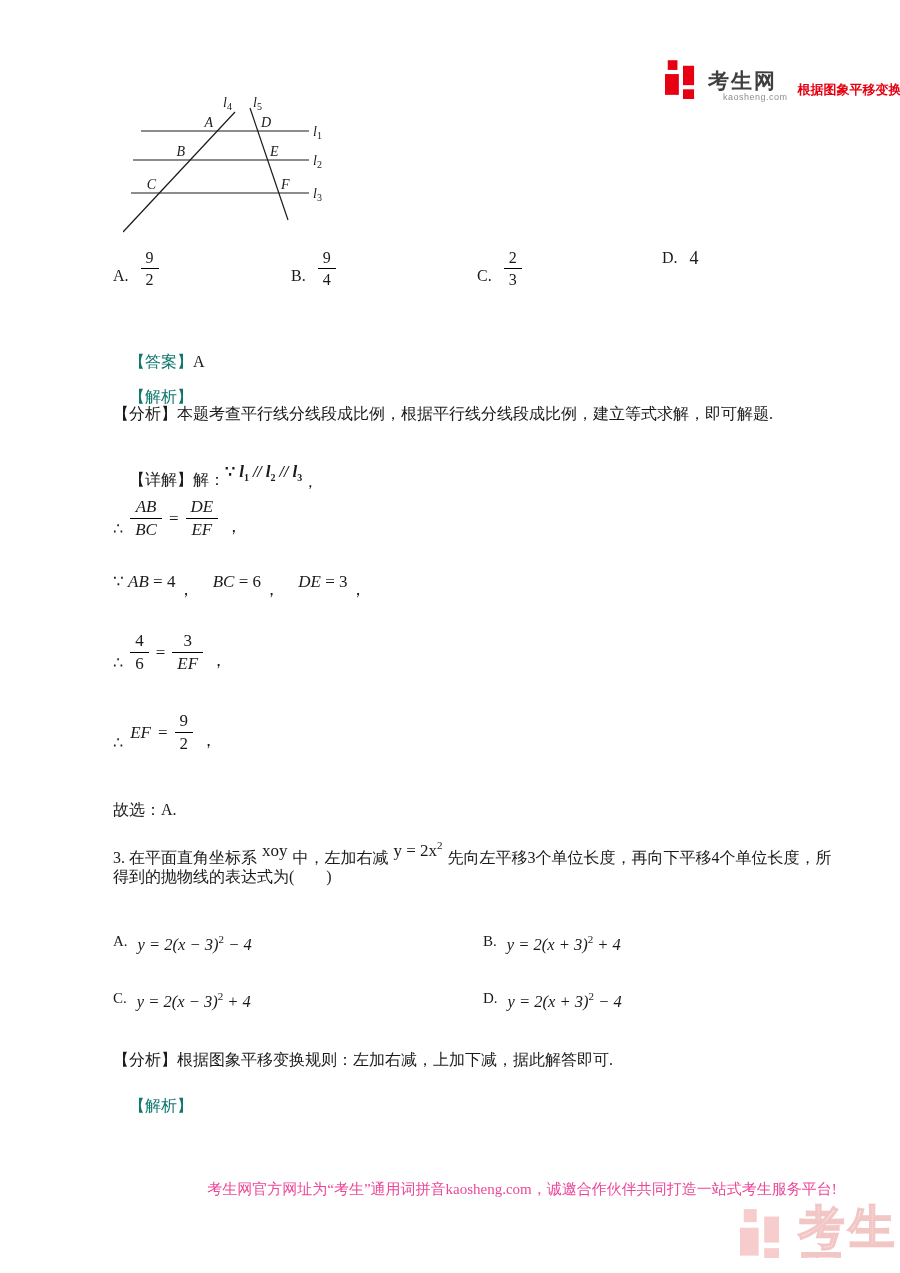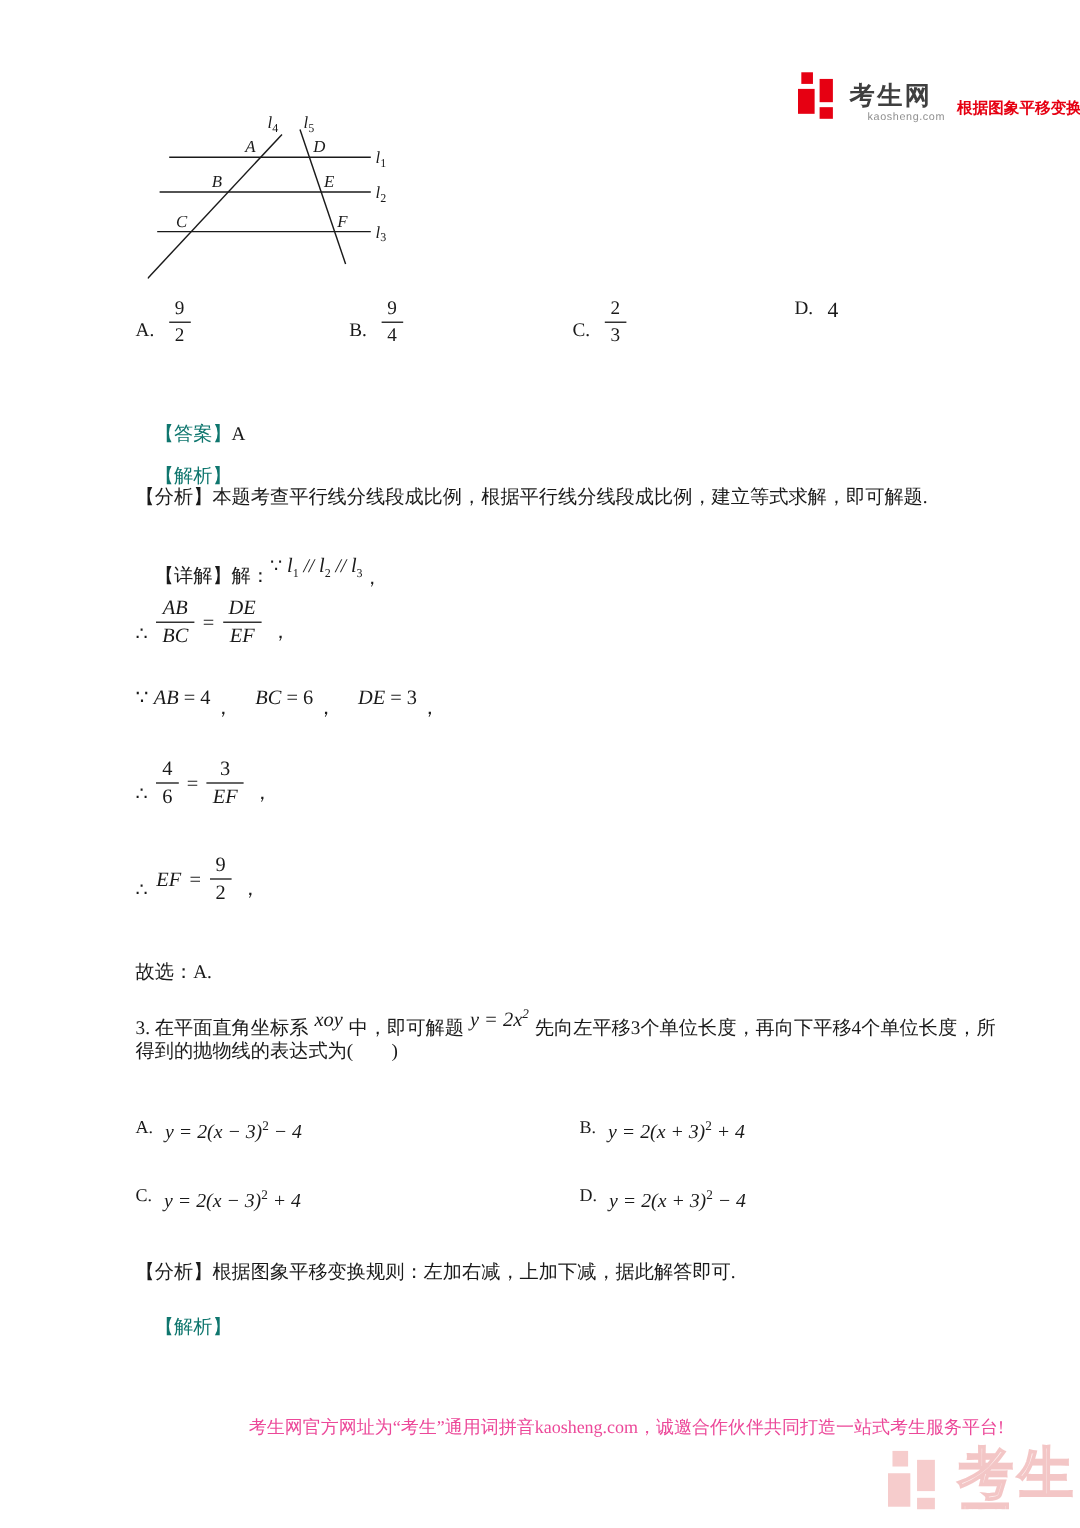--- a/index.html
+++ b/index.html
@@ -28,41 +28,41 @@
   .frac{display:inline-block;text-align:center;font-size:16px;line-height:1.2;}
   .frac .top{display:block;border-bottom:1px solid #000;padding:0 5px 1px;}
   .frac .bot{display:block;padding:1px 5px 0;}
   .opt .plain{font-size:18px;padding-bottom:2px;}
 
   
   .line{position:absolute;left:85px;font-size:16px;white-space:pre-wrap;}
   .blue{color:#0f766e;}
 
   
-  .mraise{display:inline-block;position:relative;top:-8px;font-size:16px;}
+  .mraise{display:inline-block;position:relative;top:-8px;font-size:16px;font-weight:bold;}
   .mraise i{font-size:17px;}
   .mraise sub{font-size:10px;}
   .psep{font-style:italic;}
   .lowcomma{display:inline-block;position:relative;top:2px;}
 
   
   .eqline{position:absolute;left:85px;display:flex;align-items:center;gap:7px;font-size:17px;}
   .eqline .tsym{align-self:flex-end;padding-bottom:3px;font-size:16px;}
   .eqline .ecomma{align-self:flex-end;padding-bottom:3px;}
   .eqline .frac{font-size:17px;}
   .it{font-style:italic;}
   .up{font-style:normal;}
 
   .givens{position:absolute;left:85px;font-size:17px;}
   .givens .gx{position:relative;top:-4px;}
   .givens .gcomma{position:relative;top:4px;margin:0 14px 0 2px;}
 
   
   .stem{position:absolute;left:85px;width:740px;font-size:16px;line-height:1.4;}
-  .mjx{display:inline-block;font-style:italic;position:relative;top:-7px;font-size:17px;margin:0 5px;}
+  .mjx{display:inline-block;position:relative;top:-7px;font-size:17px;margin:0 5px;}
   .mjx sup{font-size:11px;}
   .q3opt{position:absolute;display:flex;align-items:flex-end;font-size:15px;}
   .q3opt .key{margin-right:10px;}
   .formula{font-style:italic;font-size:16.5px;position:relative;top:5px;}
   .formula sup{font-size:11px;font-style:normal;}
 
   
   .footer{position:absolute;left:0;top:1180px;width:900px;text-align:center;font-size:15px;color:#ec4899;padding-left:44px;}
 
   
@@ -197,21 +197,21 @@
     <span class="frac">
       <span class="top up">9</span>
       <span class="bot up">2</span>
     </span>
     <span class="ecomma">，</span>
   </div>
 
   <div class="line" style="top:800px;">故选：A.</div>
 
   <div class="stem" style="top:845px;">
-    <span>3. 在平面直角坐标系</span><span class="mjx">xoy</span><span>中，即可解题</span><span class="mjx"><span>y = 2x</span><sup>2</sup></span><span>先向左平移3个单位长度，再向下平移4个单位长度，所</span>
+    <span>3. 在平面直角坐标系</span><span class="mjx">xoy</span><span>中，左加右减</span><span class="mjx"><span>y = 2x</span><sup>2</sup></span><span>先向左平移3个单位长度，再向下平移4个单位长度，所</span>
   </div>
   <div class="stem" style="top:866px;">得到的抛物线的表达式为(　　)</div>
 
   <div class="q3opt" style="left:85px;top:928px;">
     <span class="key">A.</span>
     <span class="formula"><span>y = 2(x − 3)</span><sup>2</sup><span> − 4</span></span>
   </div>
   <div class="q3opt" style="left:455px;top:928px;">
     <span class="key">B.</span>
     <span class="formula"><span>y = 2(x + 3)</span><sup>2</sup><span> + 4</span></span>

